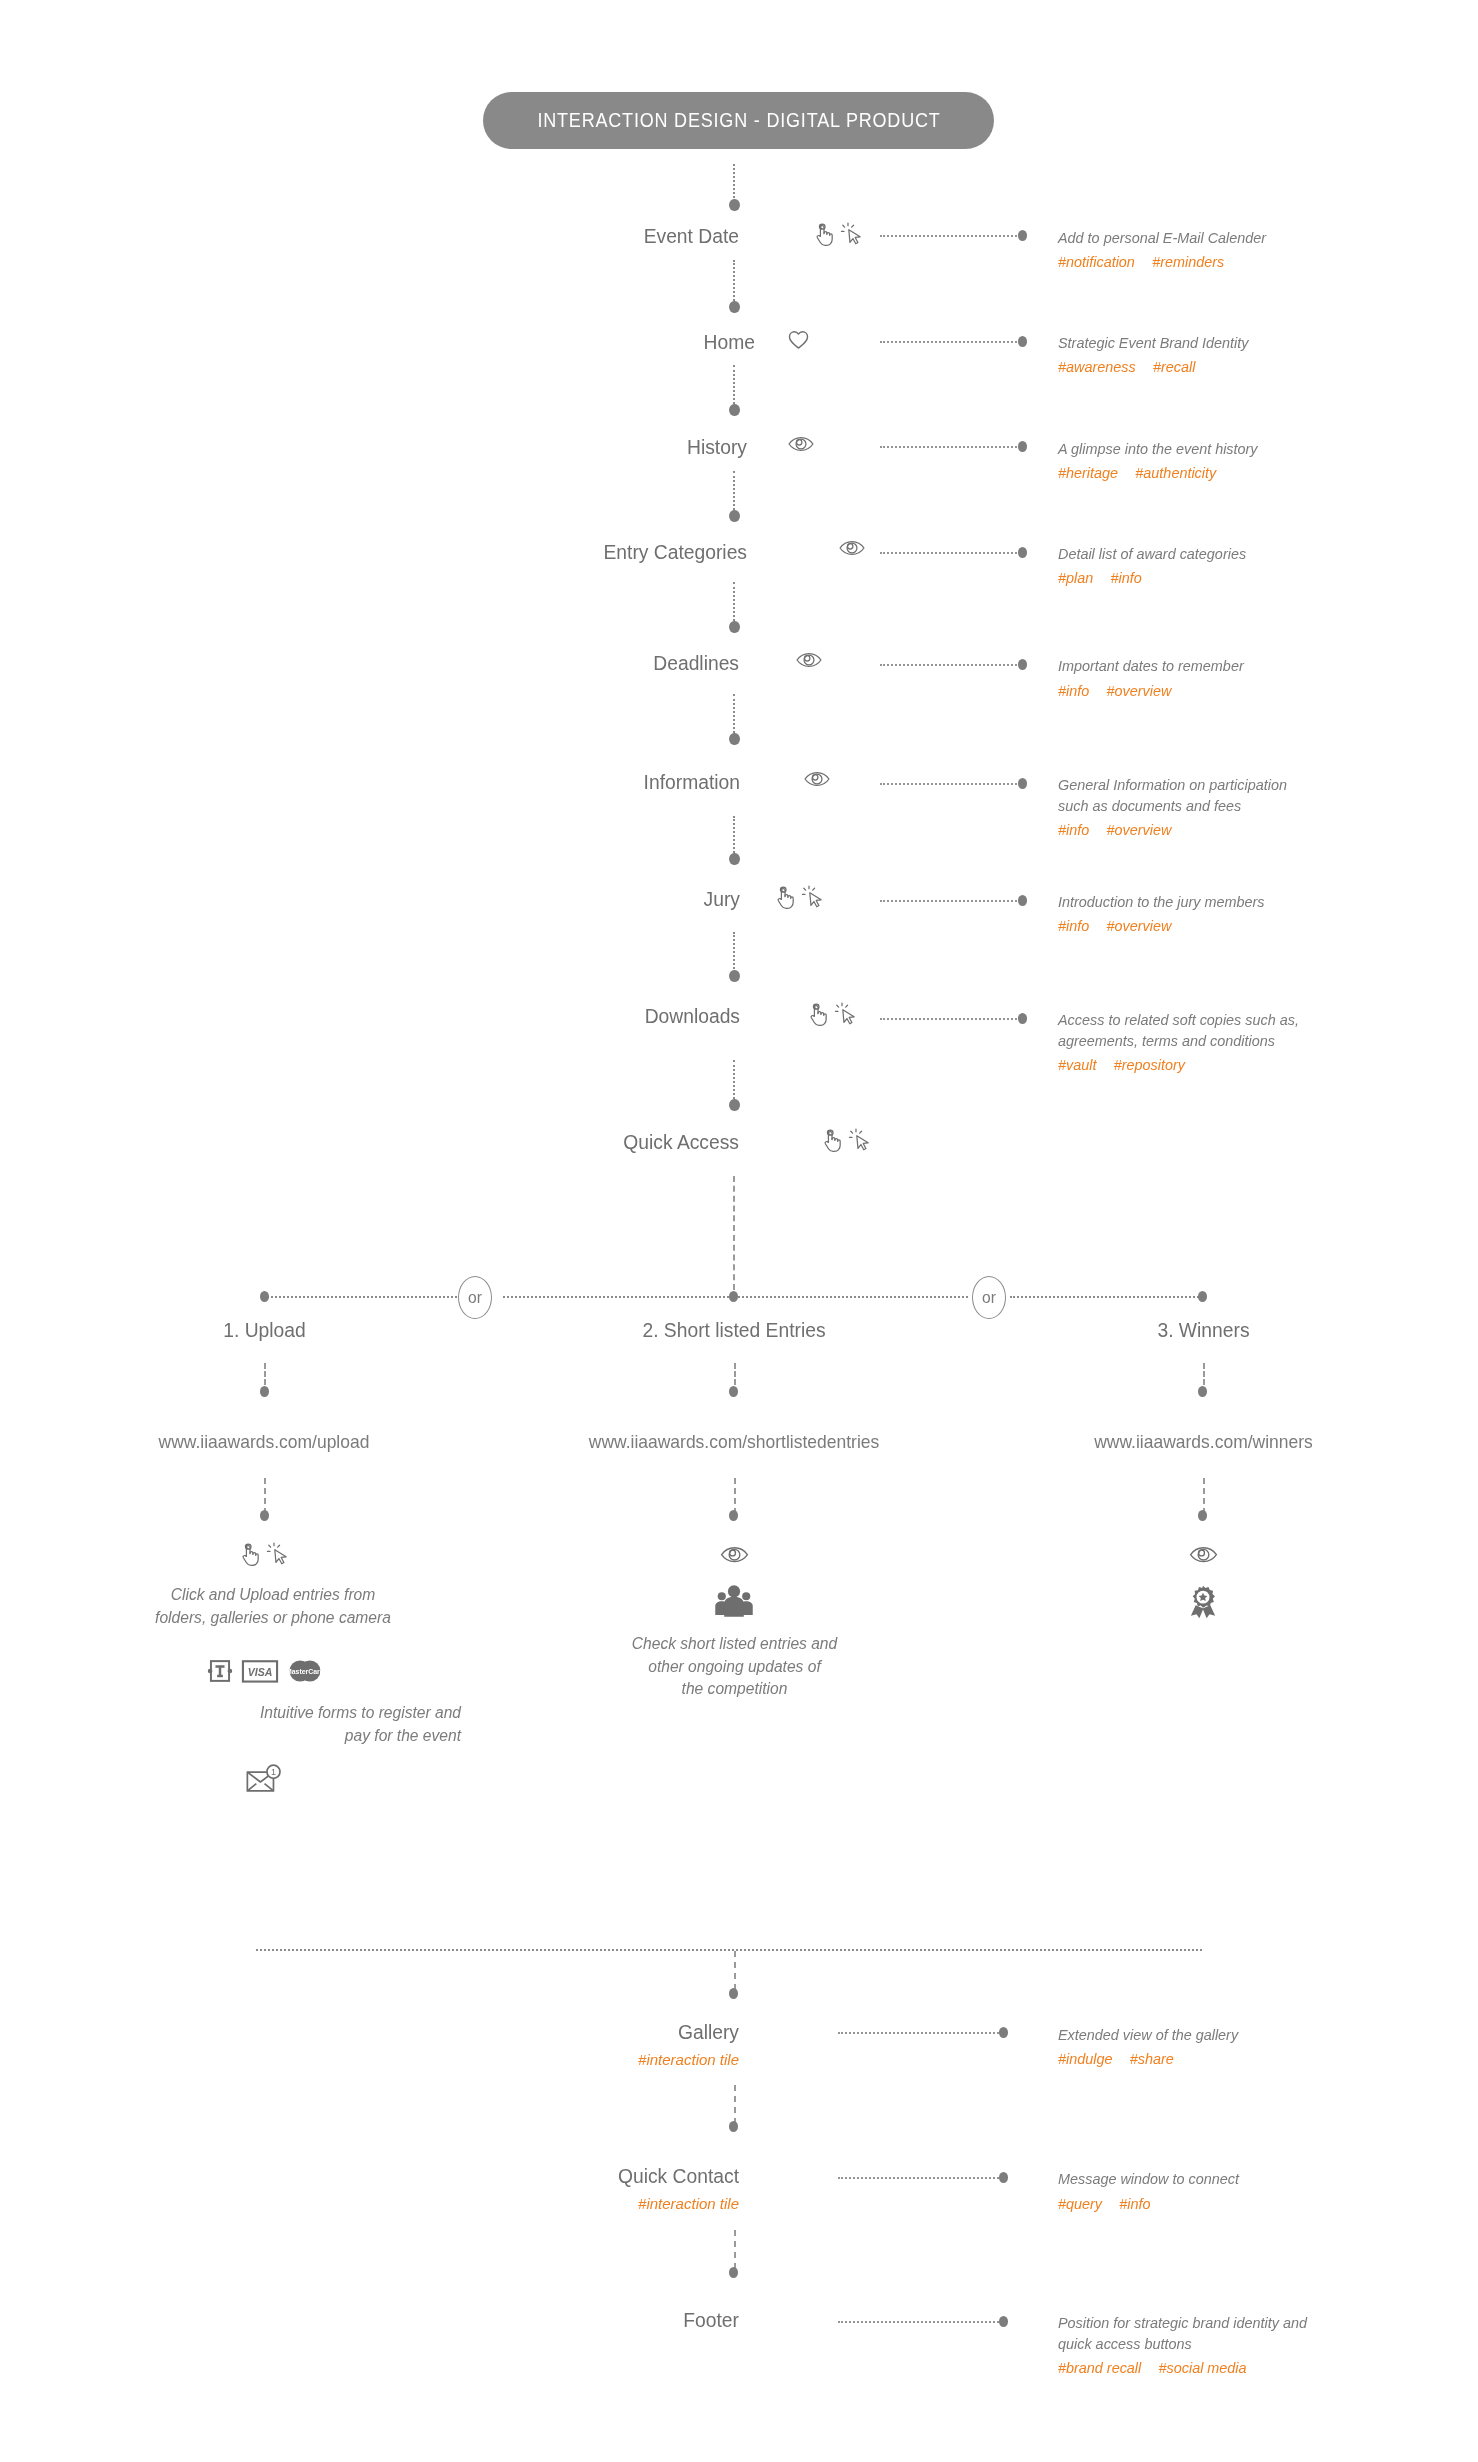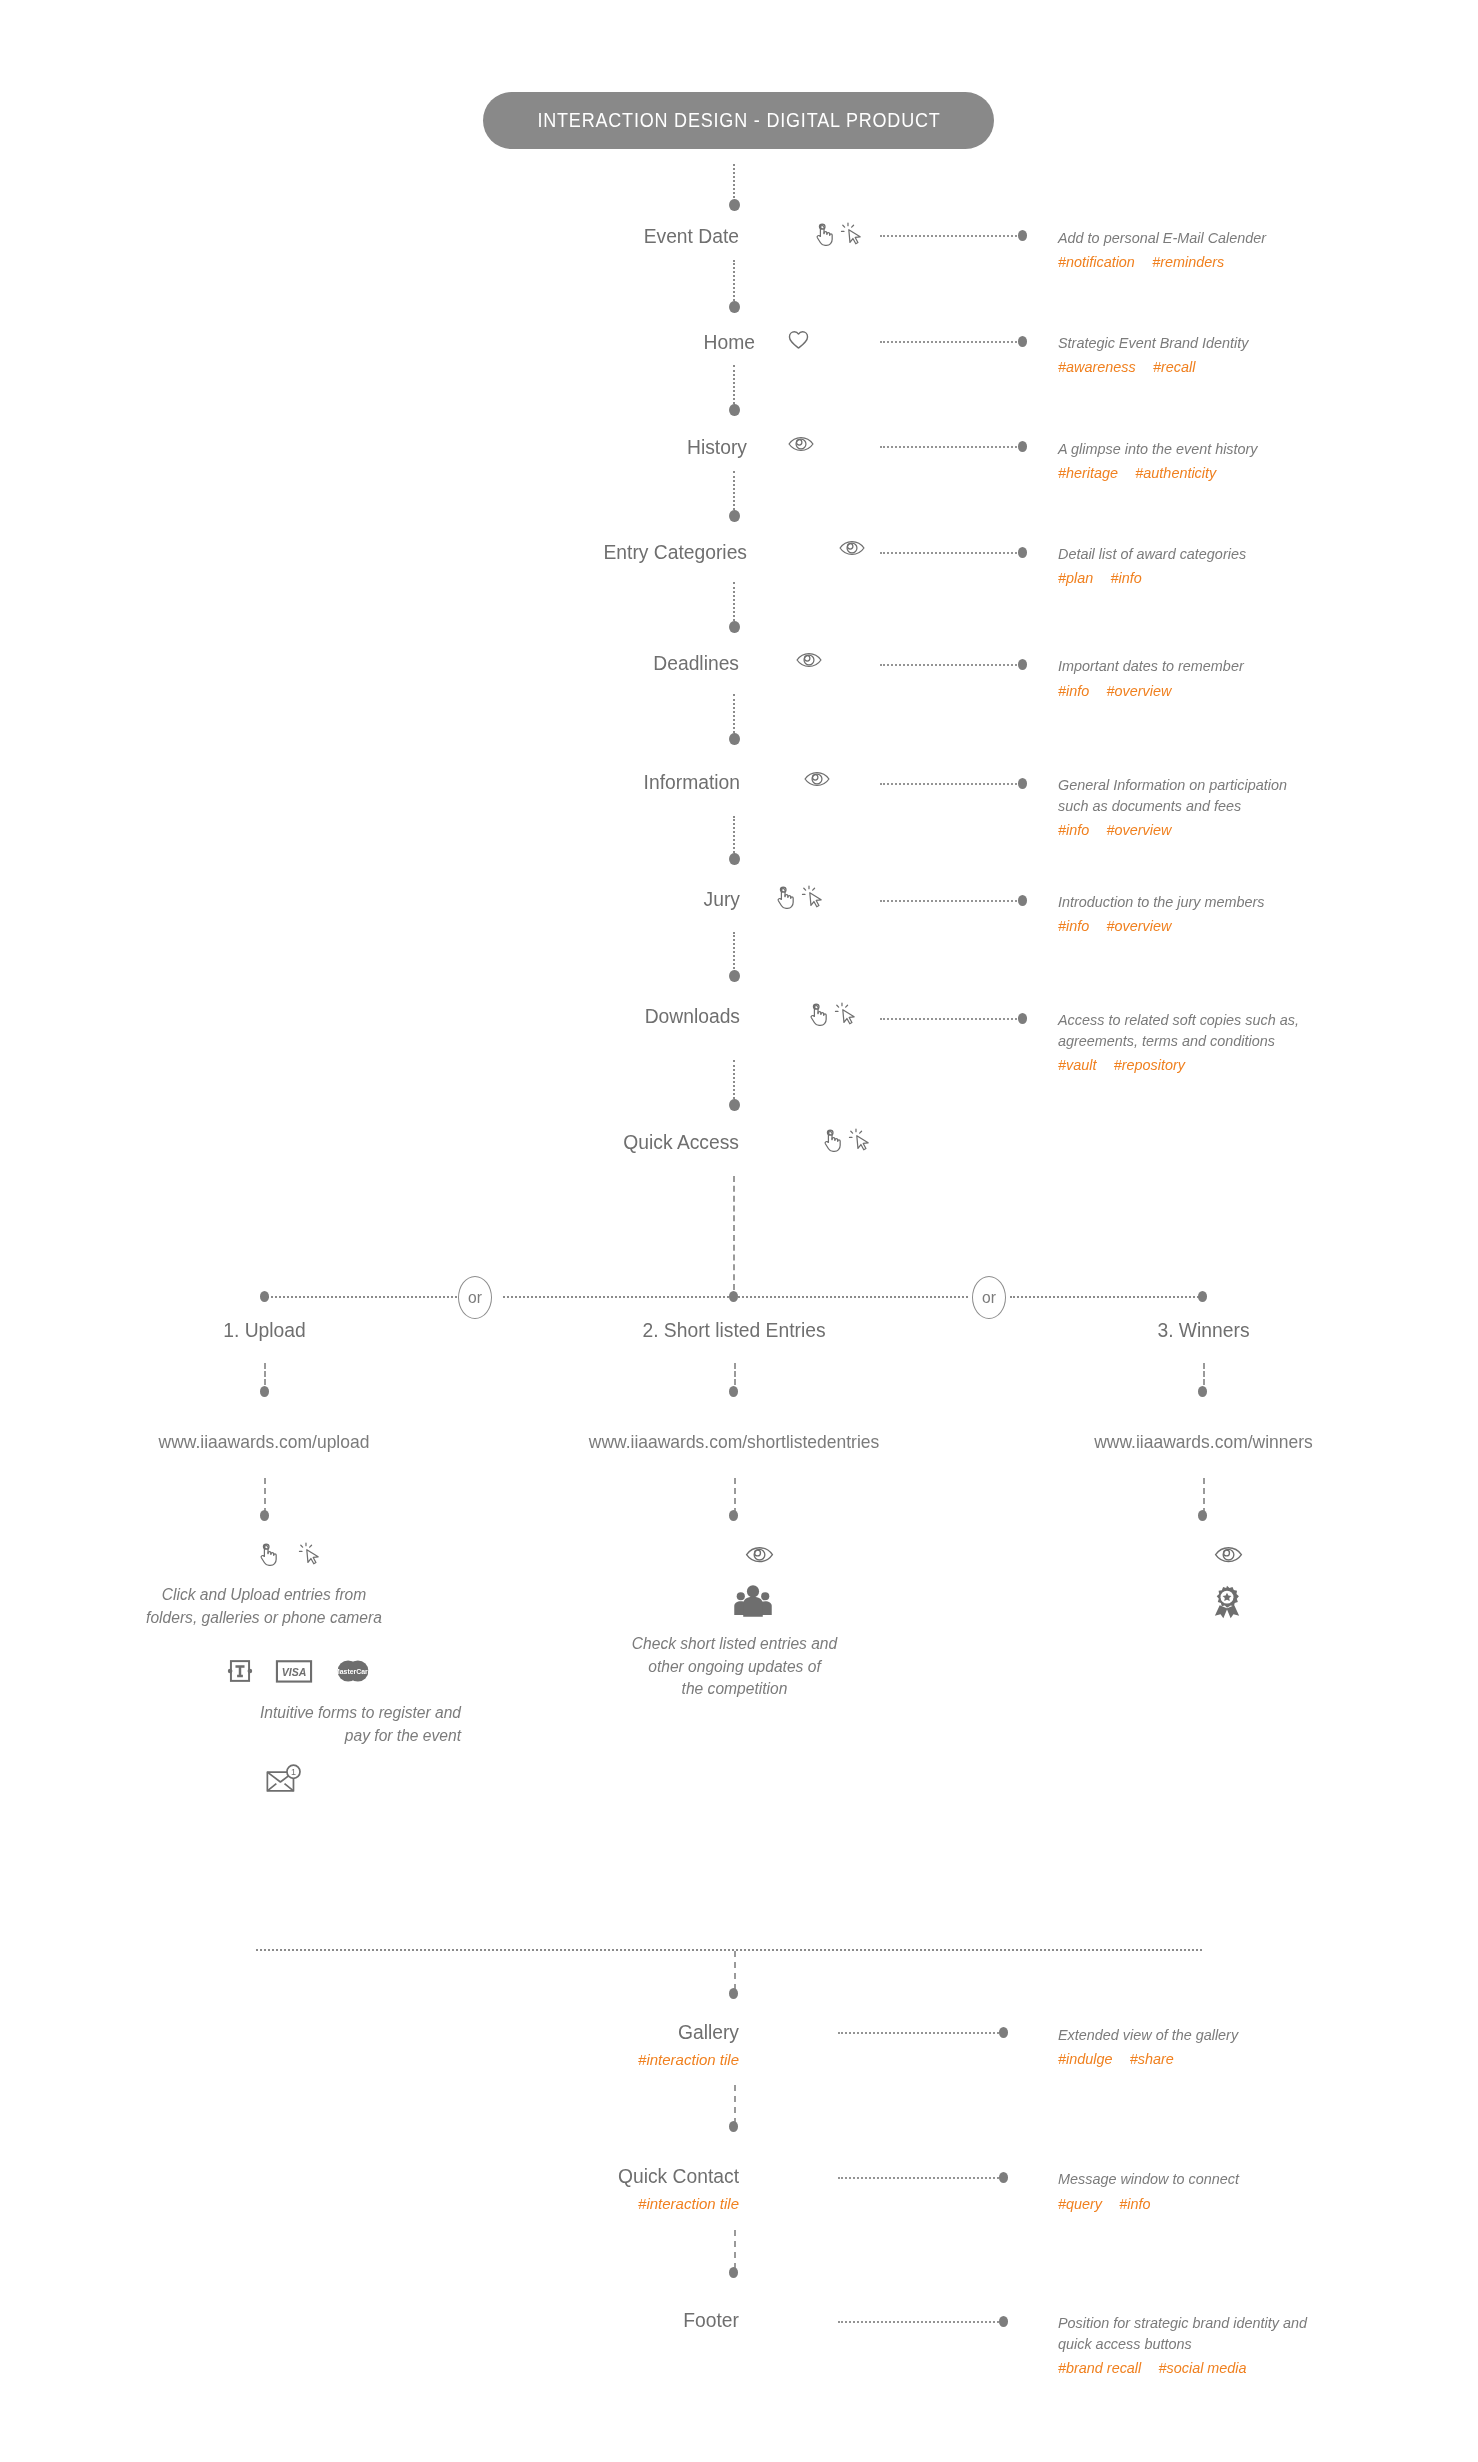--- a/index.html
+++ b/index.html
@@ -131,21 +131,21 @@
     text-align: center; white-space: nowrap;
     transform: scaleX(0.92);
   }
   .branch-desc {
     position: absolute;
     font-size: 15.6px; font-style: italic; color: #7b7b7b;
     text-align: center; line-height: 1.45;
   }
   .branch-icons {
     position: absolute;
-    display: flex; align-items: center; justify-content: flex-end; gap: 21px;
+    display: flex; align-items: center; justify-content: center; gap: 7px;
   }
 
   svg { display: block; overflow: visible; }
 </style>
 </head>
 <body>
 
 <div class="stage">
 
   <div class="title-pill">
@@ -428,21 +428,21 @@
           <g fill="none" stroke="#6e6e6e" stroke-width="1.5" stroke-linecap="round" stroke-linejoin="round">
         <path d="M9.5 9.2l1.4 15.4 3.6-4.7 3.5 6.4 2.6-1.5-3.3-6.2 6-.8z"></path>
         <path d="M8.5 4.2V1"></path>
             <path d="M4.4 6.1L2.2 3.7"></path>
             <path d="M13 6.1l2.3-2.4"></path>
             <path d="M3.6 11.2H.6"></path>
       </g>
         </svg>
     </span>
   </div>
-  <div class="branch-desc" style="left:67px; top:1584px; width:394px; white-space:pre;">Click and Upload entries from
+  <div class="branch-desc" style="left:76px; top:1584px; width:394px; white-space:pre;">Click and Upload entries from
 folders, galleries or phone camera</div>
 
   <div class="branch-icons" style="left:158px; top:1657px; width:214px;">
     <span>
       <svg width="28" height="28" viewBox="0 0 34 34">
           <g fill="none" stroke="#6e6e6e" stroke-width="2.4">
         <rect x="6" y="5" width="22" height="24"></rect>
         <path d="M11.5 11.5h11M17 11.5V23M13.5 23h7" stroke-width="3"></path>
       </g>
       <circle cx="5" cy="17" r="2.8" fill="#6e6e6e"></circle>

